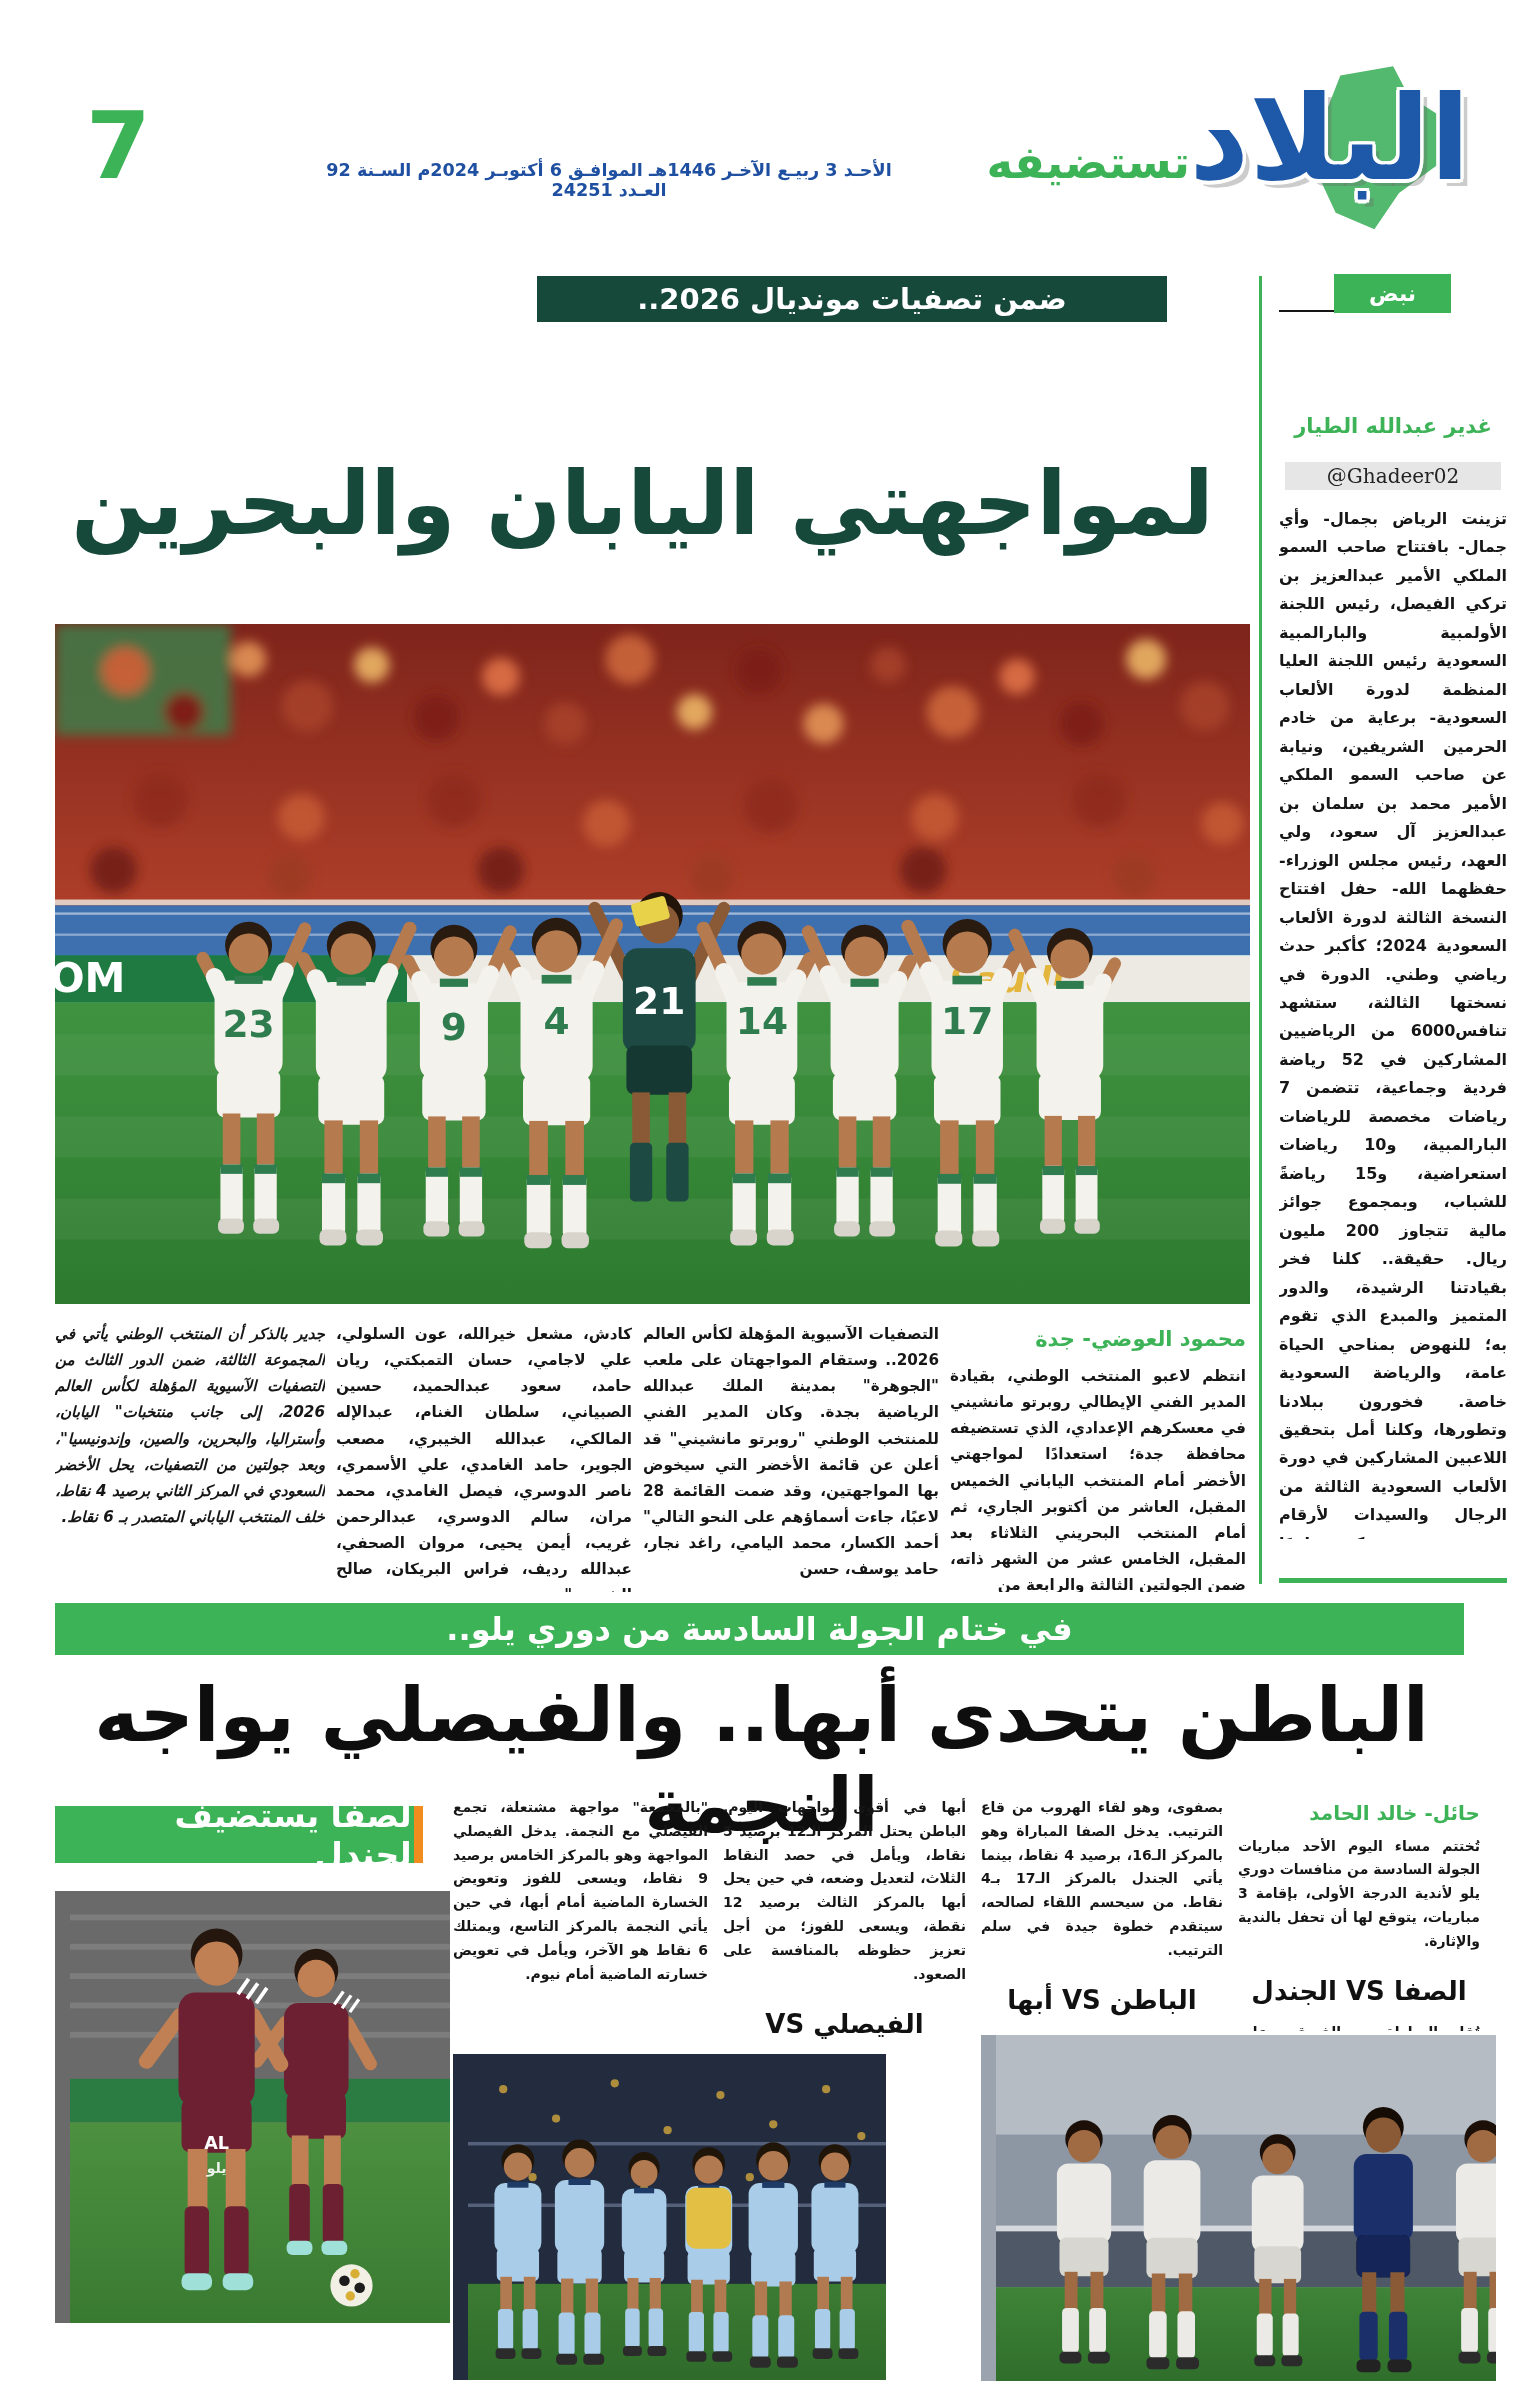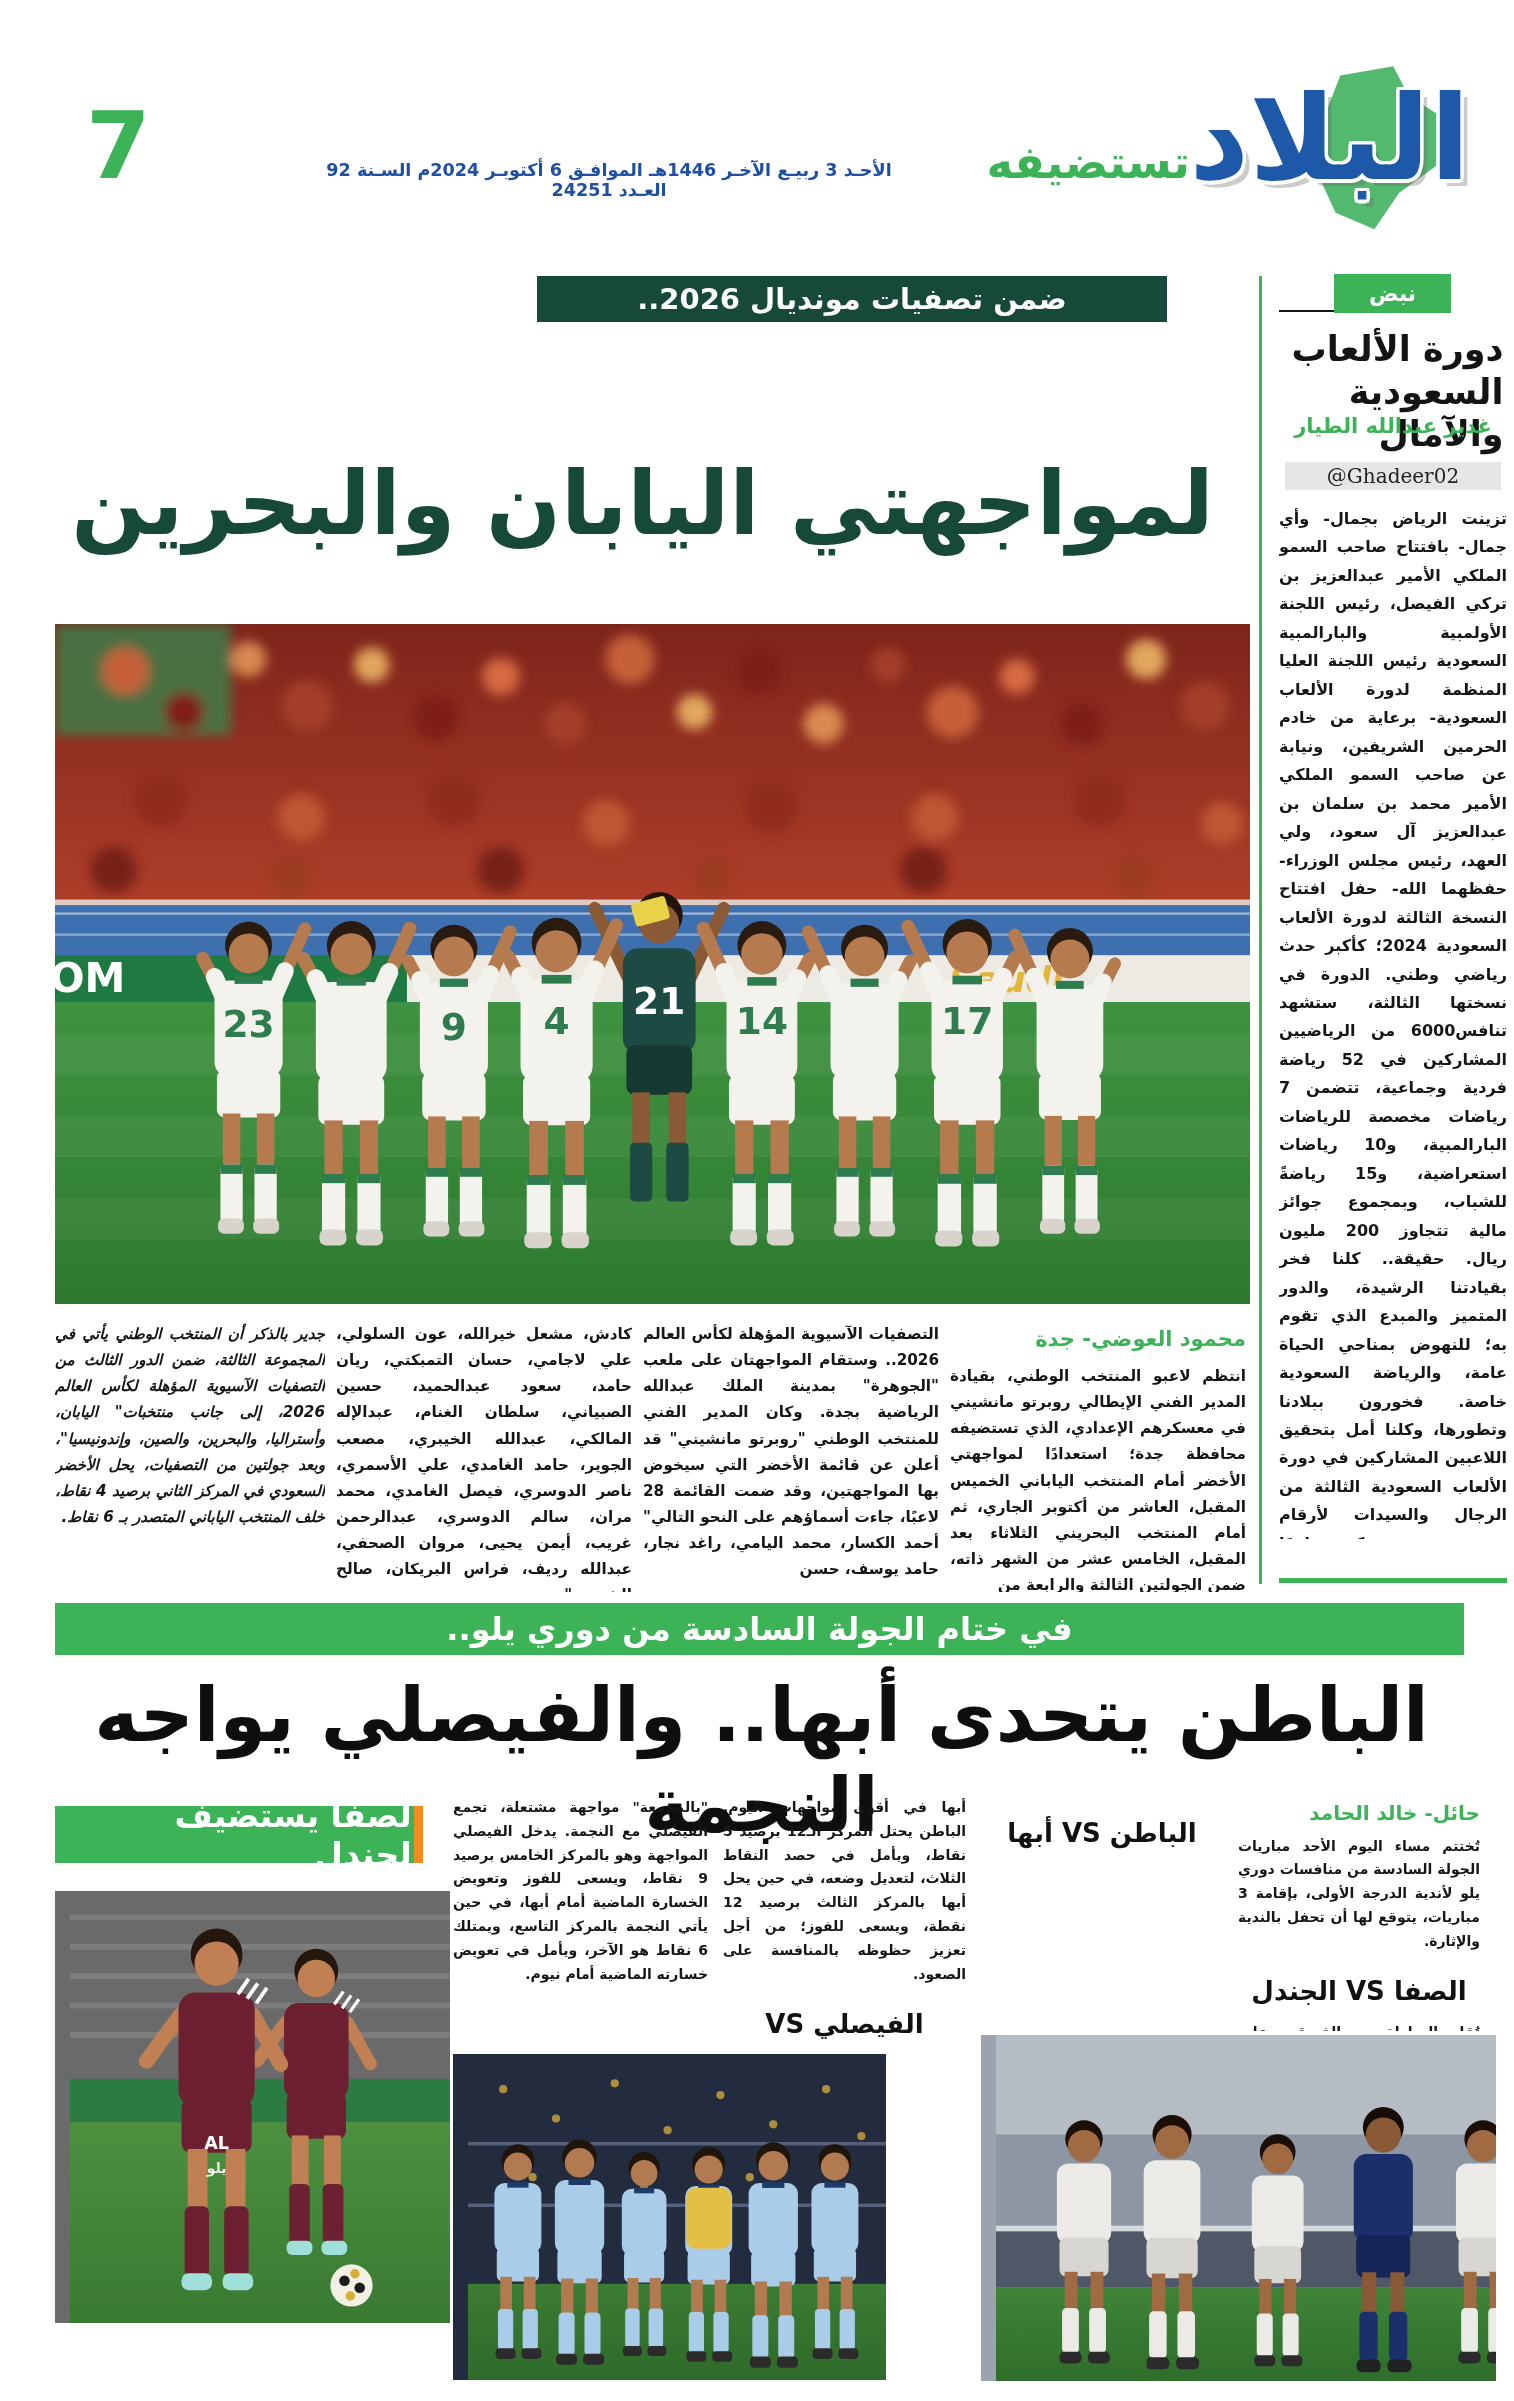--- a/index.html
+++ b/index.html
@@ -224,21 +224,20 @@
       <text class="num" x="855" y="700">4</text>
       <text class="num" x="1205" y="700">14</text>
       <text class="num" x="1555" y="700">17</text>
       <text class="num numw" x="1030" y="665">21</text>
     </svg>
   </div>
 
   <aside class="sidebar">
     <div class="sb-topline"></div>
     <div class="sb-tab">نبض</div>
-    <h2 class="sb-title"><span>دورة الألعاب</span><br><span>السعودية والآمال</span></h2>
     <div class="sb-author">غدير عبدالله الطيار</div>
     <div class="sb-handle">@Ghadeer02</div>
     <p class="sb-body">تزينت الرياض بجمال- وأي جمال- بافتتاح صاحب السمو الملكي الأمير عبدالعزيز بن تركي الفيصل، رئيس اللجنة الأولمبية والبارالمبية السعودية رئيس اللجنة العليا المنظمة لدورة الألعاب السعودية- برعاية من خادم الحرمين الشريفين، ونيابة عن صاحب السمو الملكي الأمير محمد بن سلمان بن عبدالعزيز آل سعود، ولي العهد، رئيس مجلس الوزراء-حفظهما الله- حفل افتتاح النسخة الثالثة لدورة الألعاب السعودية 2024؛ كأكبر حدث رياضي وطني. الدورة في نسختها الثالثة، ستشهد تنافس6000 من الرياضيين المشاركين في 52 رياضة فردية وجماعية، تتضمن 7 رياضات مخصصة للرياضات البارالمبية، و10 رياضات استعراضية، و15 رياضةً للشباب، وبمجموع جوائز مالية تتجاوز 200 مليون ريال. حقيقة.. كلنا فخر بقيادتنا الرشيدة، والدور المتميز والمبدع الذي تقوم به؛ للنهوض بمناحي الحياة عامة، والرياضة السعودية خاصة. فخورون ببلادنا وتطورها، وكلنا أمل بتحقيق اللاعبين المشاركين في دورة الألعاب السعودية الثالثة من الرجال والسيدات لأرقام شخصية جديدة، تكون دافعًا لهم لرفع راية الوطن خفاقة في البطولات والمنافسات العالمية المقبلة.</p>
     <div class="sb-bottomline"></div>
   </aside>
   <div class="vline"></div>
 
   <div class="col col1">
     <span class="byline-green">محمود العوضي- جدة</span>
     <span>انتظم لاعبو المنتخب الوطني، بقيادة المدير الفني الإيطالي روبرتو مانشيني في معسكرهم الإعدادي، الذي تستضيفه محافظة جدة؛ استعدادًا لمواجهتي الأخضر أمام المنتخب الياباني الخميس المقبل، العاشر من أكتوبر الجاري، ثم أمام المنتخب البحريني الثلاثاء بعد المقبل، الخامس عشر من الشهر ذاته، ضمن الجولتين الثالثة والرابعة من</span>
@@ -257,20 +256,21 @@
     <i class="orange-strip"></i>
   </div>
 
   <div class="bcol bcolA">
     <div class="byline2">حائل- خالد الحامد</div>
     <p>تُختتم مساء اليوم الأحد مباريات الجولة السادسة من منافسات دوري يلو لأندية الدرجة الأولى، بإقامة 3 مباريات، يتوقع لها أن تحفل بالندية والإثارة.</p>
     <h3 class="vs">الصفا VS الجندل</h3>
     <p>تُقام المباراة بين الفريقين على ملعب الصفا</p>
   </div>
   <div class="bcol bcolB">
+    <p>بصفوى، وهو لقاء الهروب من قاع الترتيب. يدخل الصفا المباراة وهو بالمركز الـ16، برصيد 4 نقاط، بينما يأتي الجندل بالمركز الـ17 بـ4 نقاط. من سيحسم اللقاء لصالحه، سيتقدم خطوة جيدة في سلم الترتيب.</p>
     <h3 class="vs">الباطن VS أبها</h3>
 
   </div>
   <div class="bcol bcolC">
     <p>أبها في أقوى مواجهات اليوم. الباطن يحتل المركز الـ12 برصيد 5 نقاط، ويأمل في حصد النقاط الثلاث، لتعديل وضعه، في حين يحل أبها بالمركز الثالث برصيد 12 نقطة، ويسعى للفوز؛ من أجل تعزيز حظوظه بالمنافسة على الصعود.</p>
     <h3 class="vs">الفيصلي VS النجمة</h3>
 
   </div>
   <div class="bcol bcolD">"بالمجمعة" مواجهة مشتعلة، تجمع الفيصلي مع النجمة. يدخل الفيصلي المواجهة وهو بالمركز الخامس برصيد 9 نقاط، ويسعى للفوز وتعويض الخسارة الماضية أمام أبها، في حين يأتي النجمة بالمركز التاسع، ويمتلك 6 نقاط هو الآخر، ويأمل في تعويض خسارته الماضية أمام نيوم.</div>
 

